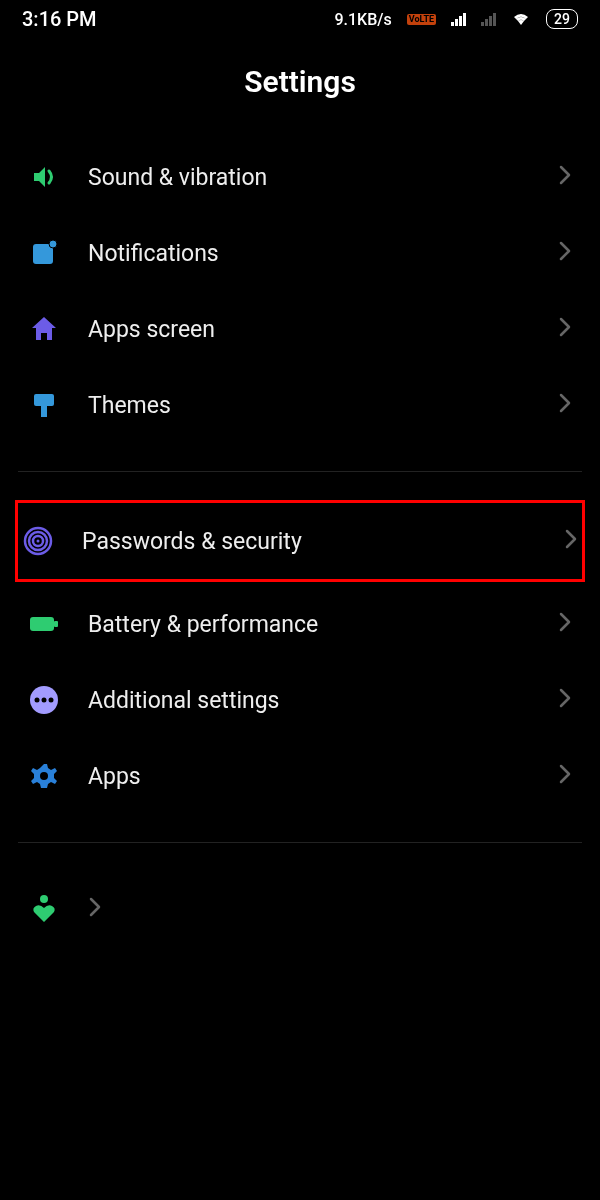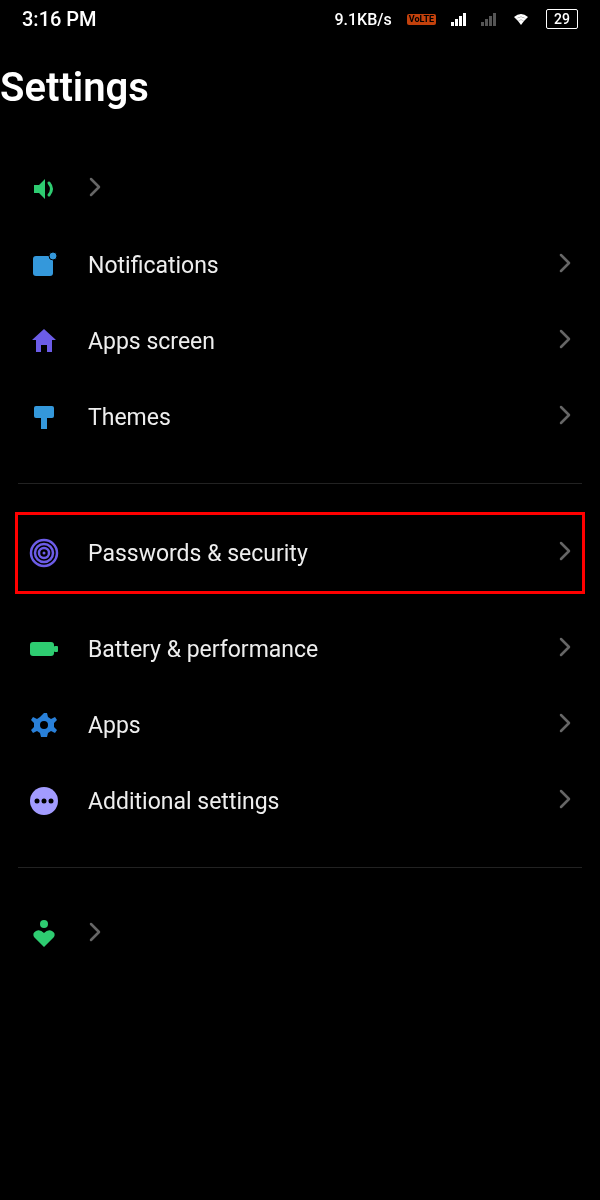--- a/index.html
+++ b/index.html
@@ -41,44 +41,45 @@
       background: #c2410c;
       color: #000;
       font-size: 9px;
       font-weight: 700;
       padding: 1px 2px;
       border-radius: 2px;
       line-height: 1;
     }
     .battery-pill {
       border: 1.5px solid #fff;
-      border-radius: 2px;
+      border-radius: 8px;
       padding: 0 7px;
       font-size: 14px;
       line-height: 18px;
     }
     .page-title {
-      font-size: 40px;
+      text-align: center;
+      font-size: 30px;
       font-weight: 600;
       padding: 26px 0 40px;
     }
     .settings-list {
       padding: 0 18px;
     }
     .settings-item {
       display: flex;
       align-items: center;
       padding: 22px 10px;
       gap: 28px;
       cursor: pointer;
     }
     .settings-item.highlighted {
       border: 3px solid #ff0000;
-      padding: 22px 10px;
-      margin: 17px -3px;
+      padding: 22px 4px;
+      margin: 4px -3px;
     }
     .item-icon {
       width: 32px;
       height: 32px;
       display: flex;
       align-items: center;
       justify-content: center;
       flex-shrink: 0;
     }
     .item-label {
@@ -147,20 +148,21 @@
 
 <div class="settings-list">
 
 <div class="settings-item">
       <div class="item-icon">
         <svg width="30" height="30" viewBox="0 0 30 30">
           <path d="M5 11 L10 11 L16 5 L16 25 L10 19 L5 19 Z" fill="#2ecc71"></path>
           <path d="M20 9 Q25 15 20 21" stroke="#2ecc71" stroke-width="3" fill="none" stroke-linecap="round"></path>
         </svg>
       </div>
+      <div class="item-label">Sound &amp; vibration</div>
       <div class="chevron"><svg width="14" height="22" viewBox="0 0 14 22">
           <path d="M3 3 L11 11 L3 19" stroke="#666" stroke-width="2.5" fill="none" stroke-linecap="round" stroke-linejoin="round"></path>
         </svg></div>
     </div>
     <div class="settings-item">
       <div class="item-icon">
         <svg width="30" height="30" viewBox="0 0 30 30">
           <rect x="4" y="6" width="20" height="20" rx="3" fill="#3498db"></rect>
           <circle cx="24" cy="6" r="4" fill="#3498db" stroke="#000" stroke-width="1"></circle>
         </svg>
@@ -216,43 +218,43 @@
         </svg>
       </div>
       <div class="item-label">Battery &amp; performance</div>
       <div class="chevron"><svg width="14" height="22" viewBox="0 0 14 22">
           <path d="M3 3 L11 11 L3 19" stroke="#666" stroke-width="2.5" fill="none" stroke-linecap="round" stroke-linejoin="round"></path>
         </svg></div>
     </div>
     <div class="settings-item">
       <div class="item-icon">
         <svg width="30" height="30" viewBox="0 0 30 30">
-          <path d="M15 3 L18 3 L19 7 L22 9 L26 7 L28 10 L25 13 L25 17 L28 20 L26 23 L22 21 L19 23 L18 27 L12 27 L11 23 L8 21 L4 23 L2 20 L5 17 L5 13 L2 10 L4 7 L8 9 L11 7 Z" fill="#2980d9"></path>
-          <circle cx="15" cy="15" r="4" fill="#000"></circle>
-        </svg>
-      </div>
-      <div class="item-label">Apps</div>
-      <div class="chevron"><svg width="14" height="22" viewBox="0 0 14 22">
-          <path d="M3 3 L11 11 L3 19" stroke="#666" stroke-width="2.5" fill="none" stroke-linecap="round" stroke-linejoin="round"></path>
-        </svg></div>
-    </div>
-    <div class="settings-item">
-      <div class="item-icon">
-        <svg width="30" height="30" viewBox="0 0 30 30">
           <circle cx="15" cy="15" r="14" fill="#a29bfe"></circle>
           <circle cx="8" cy="15" r="2.5" fill="#000"></circle>
           <circle cx="15" cy="15" r="2.5" fill="#000"></circle>
           <circle cx="22" cy="15" r="2.5" fill="#000"></circle>
         </svg>
       </div>
       <div class="item-label">Additional settings</div>
       <div class="chevron"><svg width="14" height="22" viewBox="0 0 14 22">
           <path d="M3 3 L11 11 L3 19" stroke="#666" stroke-width="2.5" fill="none" stroke-linecap="round" stroke-linejoin="round"></path>
         </svg></div>
     </div>
+    <div class="settings-item">
+      <div class="item-icon">
+        <svg width="30" height="30" viewBox="0 0 30 30">
+          <path d="M15 3 L18 3 L19 7 L22 9 L26 7 L28 10 L25 13 L25 17 L28 20 L26 23 L22 21 L19 23 L18 27 L12 27 L11 23 L8 21 L4 23 L2 20 L5 17 L5 13 L2 10 L4 7 L8 9 L11 7 Z" fill="#2980d9"></path>
+          <circle cx="15" cy="15" r="4" fill="#000"></circle>
+        </svg>
+      </div>
+      <div class="item-label">Apps</div>
+      <div class="chevron"><svg width="14" height="22" viewBox="0 0 14 22">
+          <path d="M3 3 L11 11 L3 19" stroke="#666" stroke-width="2.5" fill="none" stroke-linecap="round" stroke-linejoin="round"></path>
+        </svg></div>
+    </div>
     <div class="divider"></div>
     <div class="settings-item">
       <div class="item-icon">
         <svg width="28" height="30" viewBox="0 0 28 30">
           <circle cx="14" cy="5" r="4" fill="#2ecc71"></circle>
           <path d="M14 28 L4 18 Q2 14 6 12 Q10 10 14 14 Q18 10 22 12 Q26 14 24 18 Z" fill="#2ecc71"></path>
         </svg>
       </div>
       <div class="chevron"><svg width="14" height="22" viewBox="0 0 14 22">
           <path d="M3 3 L11 11 L3 19" stroke="#666" stroke-width="2.5" fill="none" stroke-linecap="round" stroke-linejoin="round"></path>

